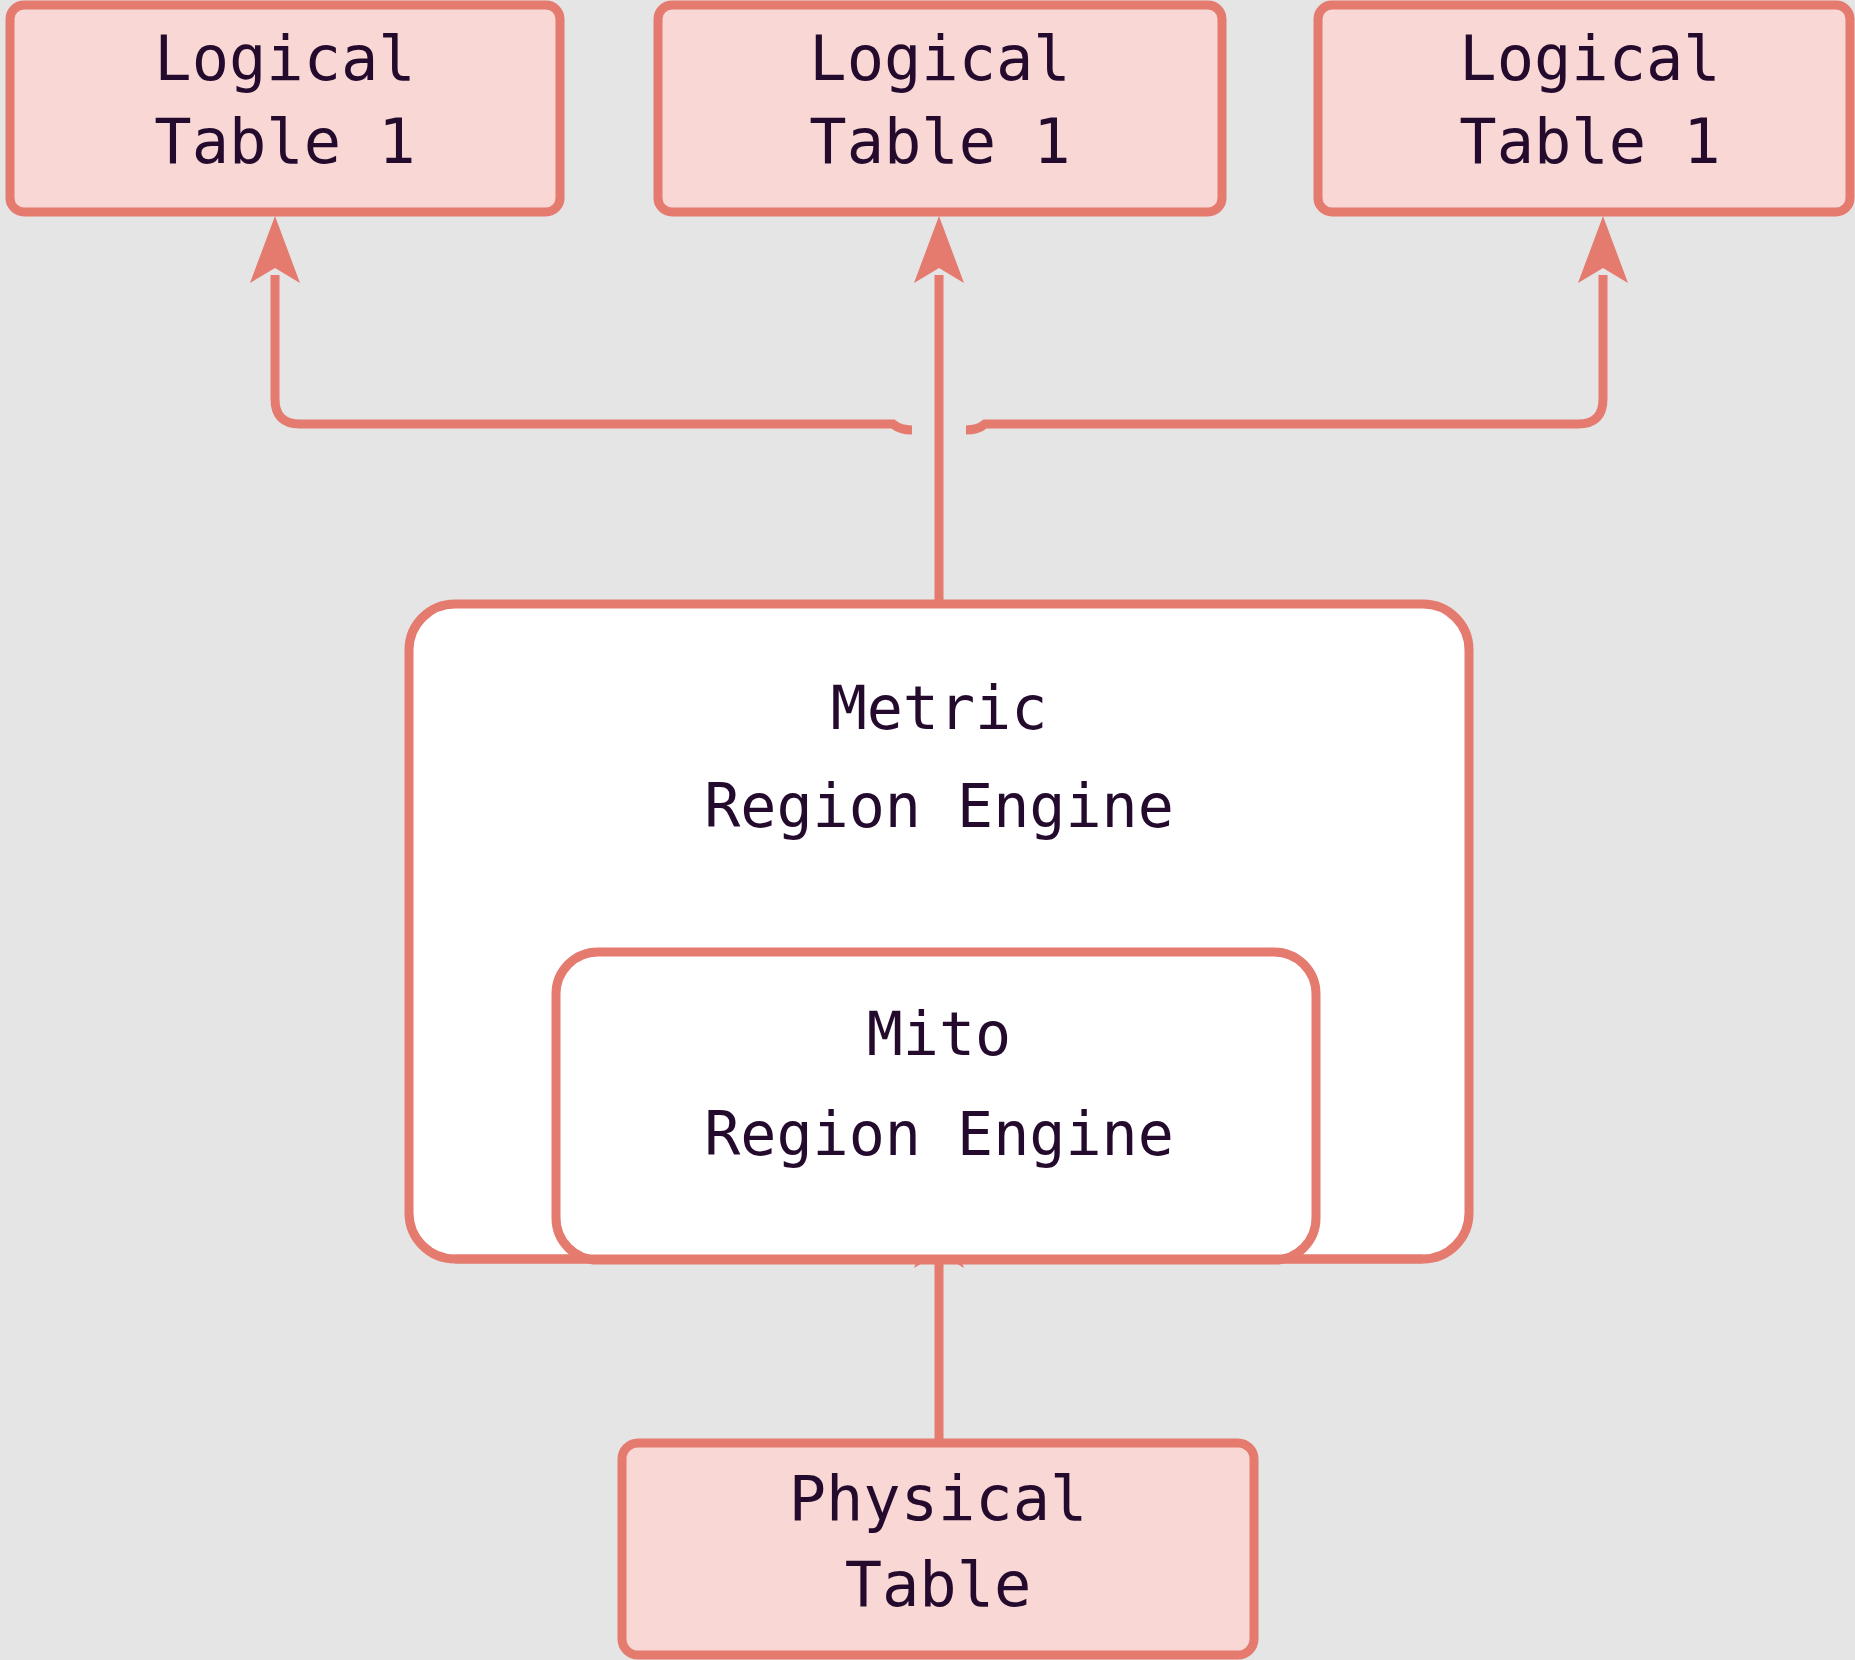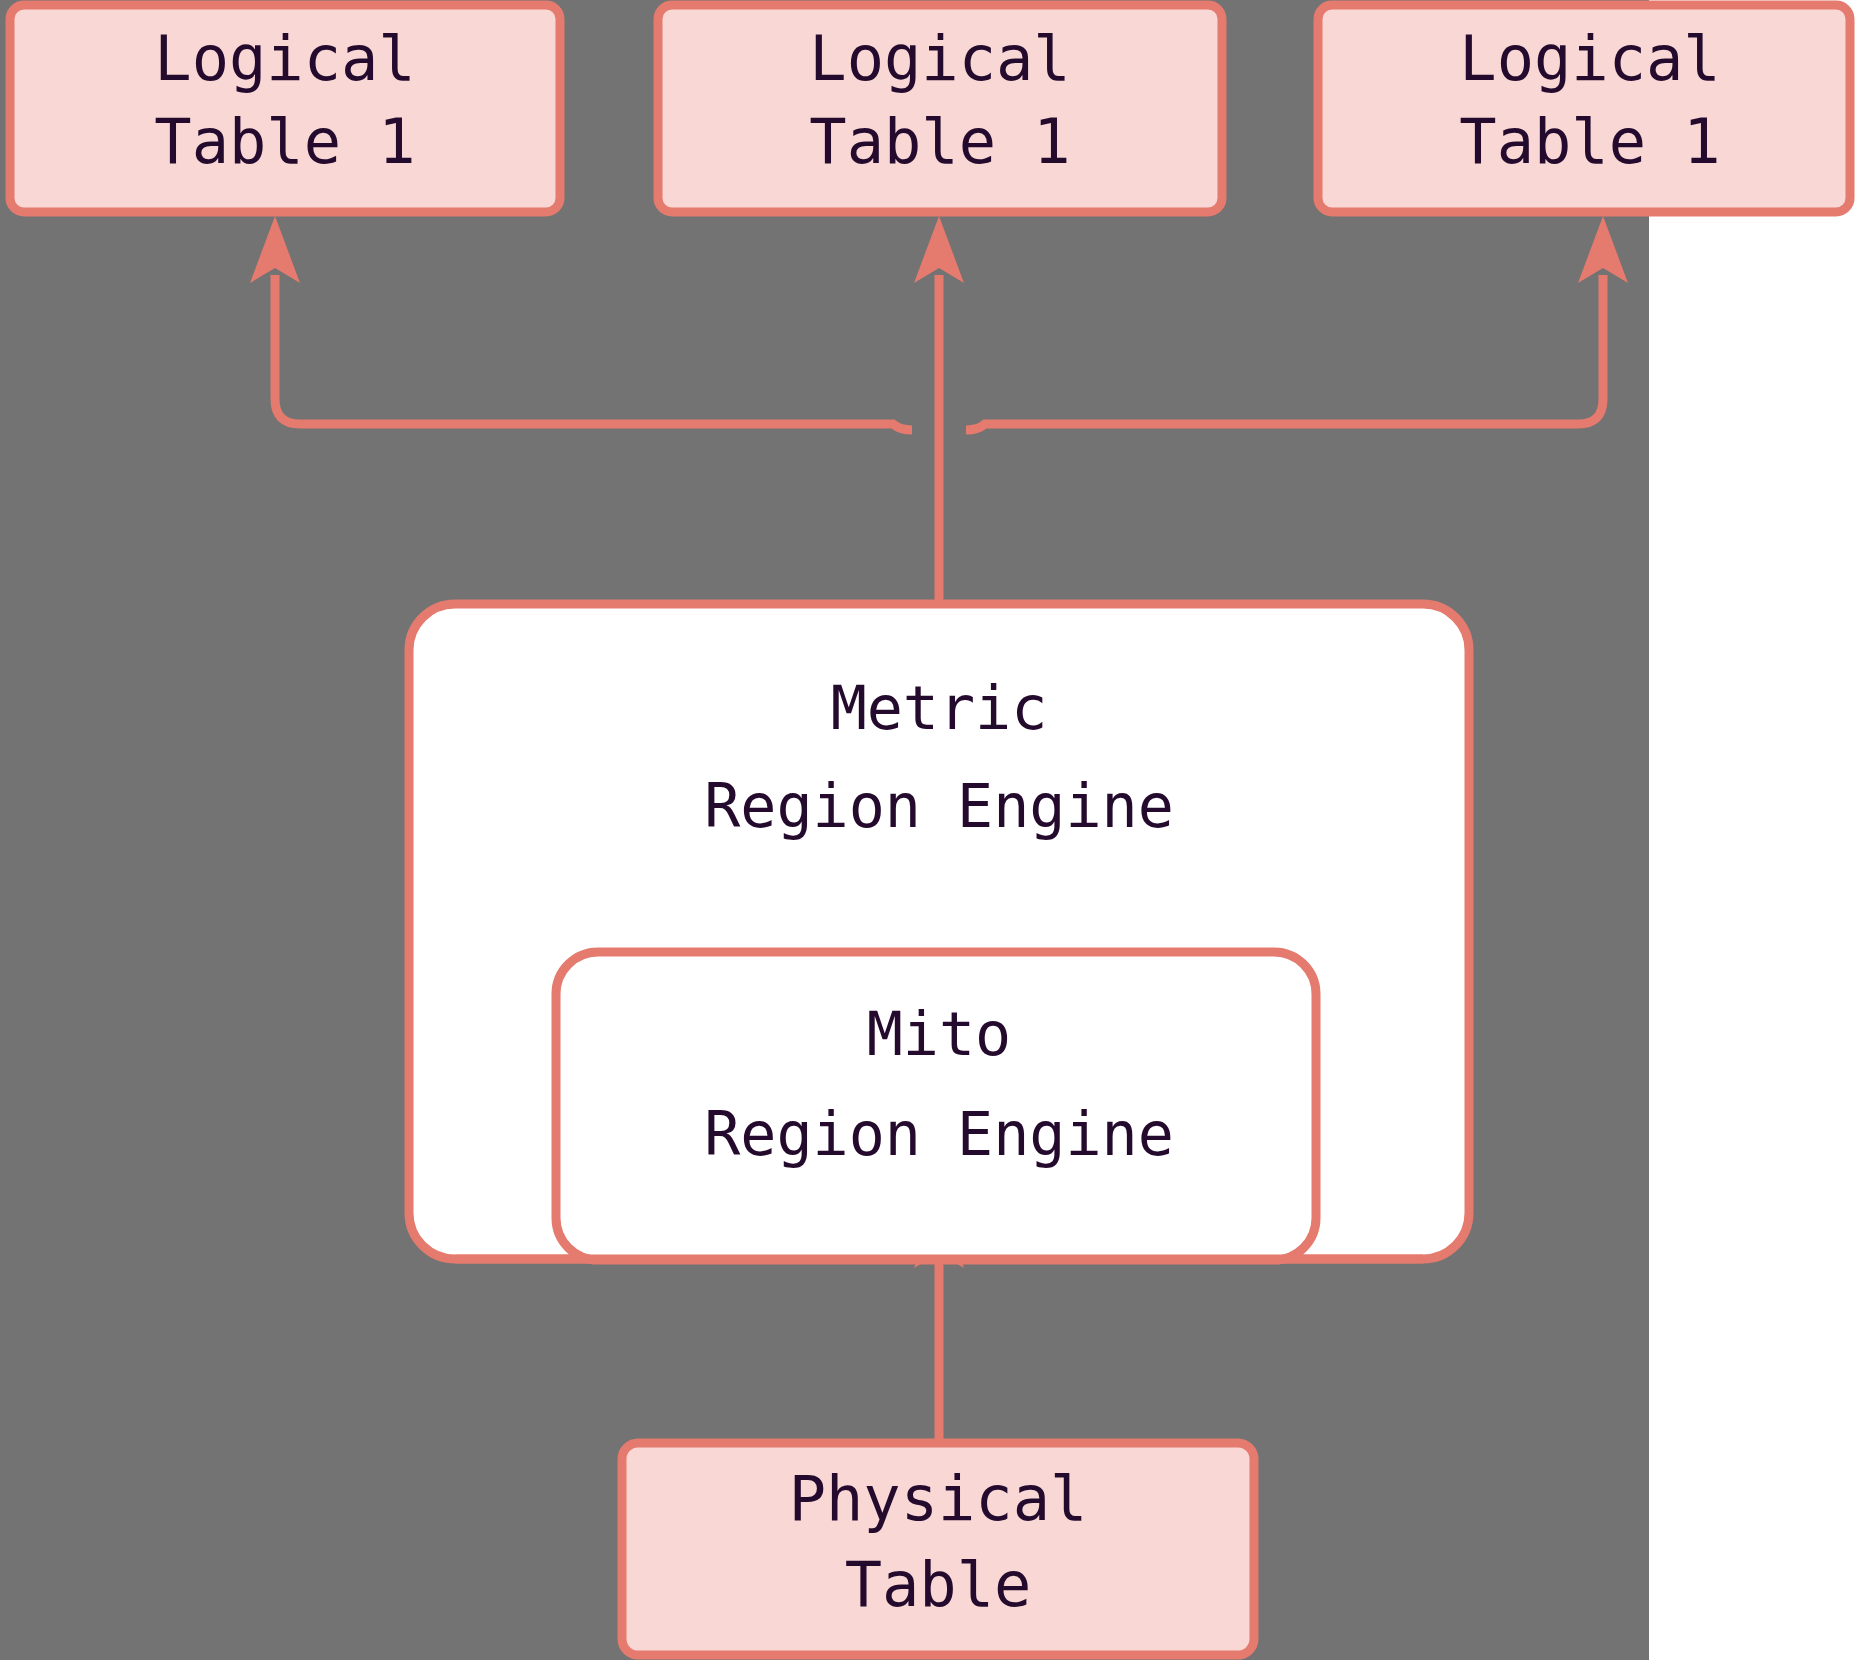--- a/index.html
+++ b/index.html
@@ -8,23 +8,23 @@
     background: #ffffff;
   }
   body {
     width: 1855px;
     height: 1660px;
     font-family: "DejaVu Sans Mono", "Liberation Mono", monospace;
     overflow: hidden;
   }
   #diagram-root {
     position: relative;
-    width: 1649px;
+    width: 1855px;
     height: 1660px;
-    background: #737373;
+    background: #e5e5e5;
   }
   svg.diagram {
     display: block;
     width: 1855px;
     height: 1660px;
   }
   .node-label {
     font-family: "DejaVu Sans Mono", "Liberation Mono", monospace;
     font-size: 62px;
     fill: #240b2e;

